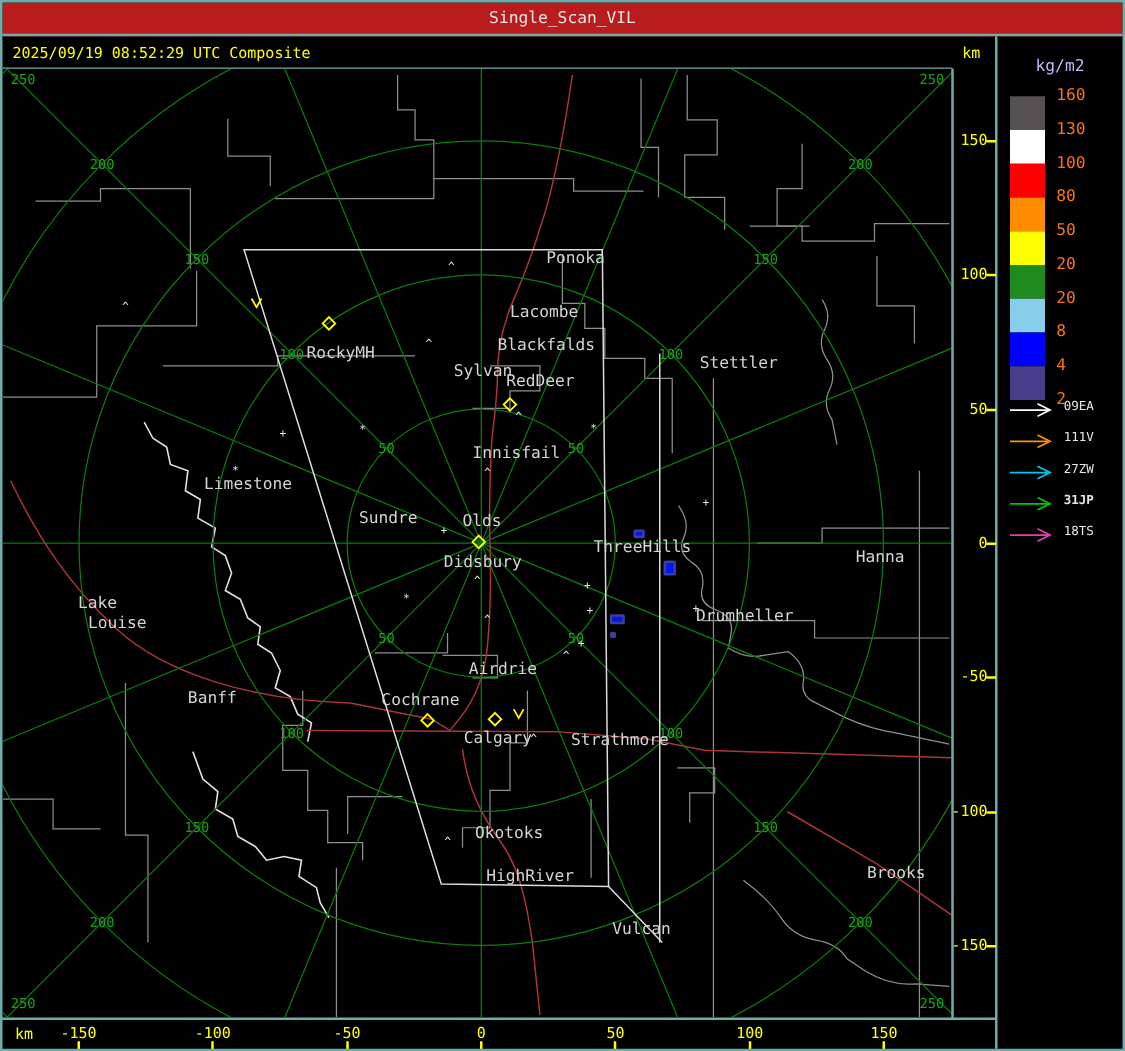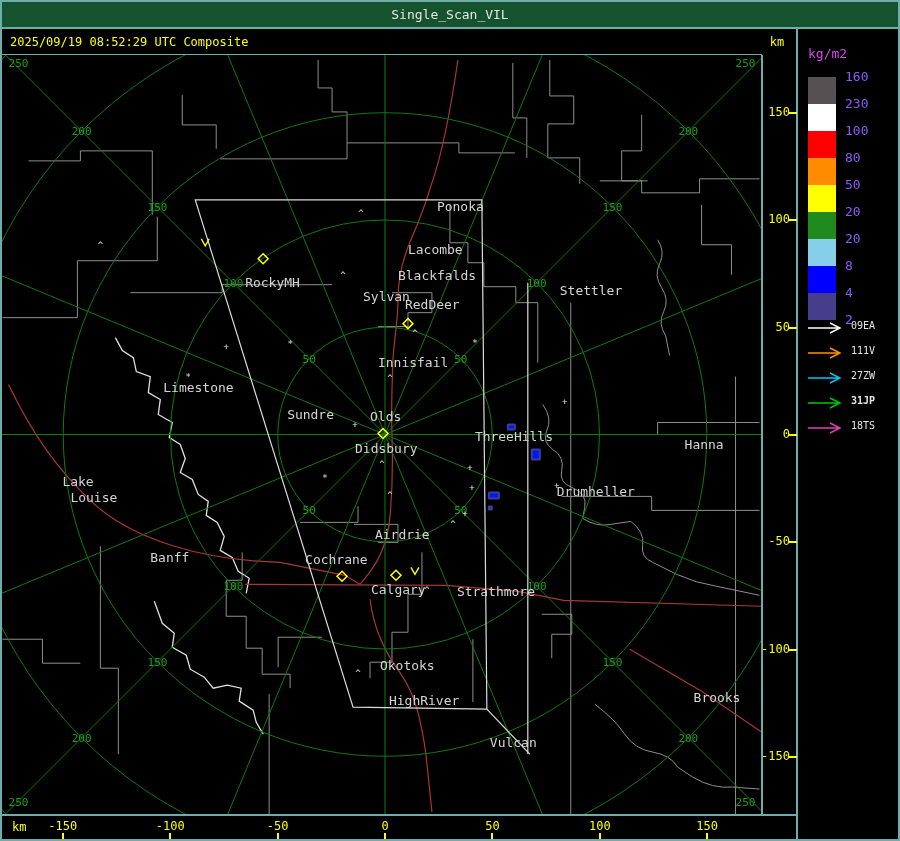--- a/index.html
+++ b/index.html
@@ -1,41 +1,41 @@
 <!DOCTYPE html>
 <html><head>
 <meta charset="utf-8">
 <style>
   html,body{margin:0;padding:0;background:#000;}
   body{width:900px;height:841px;position:relative;overflow:hidden;
        font-family:"DejaVu Sans Mono",monospace;}
   .frame{position:absolute;inset:0;border:2px solid #6fadad;pointer-events:none;z-index:50;}
   .titlebar{position:absolute;left:2px;top:2px;width:896px;height:25px;
             border-bottom:2px solid #6fadad;color:#e6e6e6;font-size:13px;
-            display:flex;align-items:center;justify-content:center;background:#14532d;z-index:10;}
+            display:flex;align-items:center;justify-content:center;background:#b91c1c;z-index:10;}
   .timestamp{position:absolute;left:10px;top:35px;color:#ffff00;font-size:12px;z-index:10;text-align:right;}
   .km-top{position:absolute;left:760px;top:35px;width:34px;text-align:center;
           color:#ffff00;font-size:12px;z-index:10;}
   .tealline{position:absolute;background:#6fadad;z-index:8;}
   #map-right-border{left:761px;top:55px;width:2px;height:760px;}
   #panel-divider{left:796px;top:29px;width:2px;height:810px;}
   #map-top-border{left:2px;top:54px;width:760px;height:1px;}
   #map-bottom-border{left:0px;top:814px;width:797px;height:2px;}
   #map-wrap{position:absolute;left:2px;top:55px;width:760px;height:759px;background:#000;overflow:hidden;}
   .raxis-label{position:absolute;width:30px;text-align:right;color:#ffff00;
                font-size:12px;z-index:9;}
   .raxis-tick{position:absolute;width:8px;height:2px;background:#ffff00;z-index:9;}
   .baxis-label{position:absolute;width:48px;text-align:center;color:#ffff00;
                font-size:12px;top:819px;z-index:9;}
   .baxis-tick{position:absolute;width:2px;height:7px;background:#ffff00;top:833px;z-index:9;}
   .km-bottom{position:absolute;left:12px;top:820px;color:#ffff00;font-size:12px;z-index:9;}
-  .legend-unit{position:absolute;left:808px;top:46px;width:80px;
-               color:#d946ef;font-size:13px;}
+  .legend-unit{position:absolute;left:808px;top:46px;width:80px;text-align:center;
+               color:#c4b5fd;font-size:13px;}
   .legend-box{position:absolute;left:808px;width:28px;}
-  .legend-tick{position:absolute;left:845px;width:40px;color:#8b5cf6;font-size:13px;}
+  .legend-tick{position:absolute;left:845px;width:40px;color:#f97316;font-size:13px;}
   .radar-row-label{position:absolute;left:851px;width:44px;color:#e6e6e6;font-size:10px;}
   .radar-arrow{position:absolute;left:806px;}
   svg text{font-family:"DejaVu Sans Mono",monospace;}
 </style>
 </head>
 <body>
 
 <div class="frame"></div>
 
 <div class="titlebar">
@@ -239,21 +239,21 @@
     <div class="legend-box" style="top: 77px; height: 27px; background: rgb(86, 80, 82);"></div>
     <div class="legend-box" style="top: 104px; height: 27px; background: rgb(255, 255, 255);"></div>
     <div class="legend-box" style="top: 131px; height: 27px; background: rgb(255, 0, 0);"></div>
     <div class="legend-box" style="top: 158px; height: 27px; background: rgb(255, 140, 0);"></div>
     <div class="legend-box" style="top: 185px; height: 27px; background: rgb(255, 255, 0);"></div>
     <div class="legend-box" style="top: 212px; height: 27px; background: rgb(31, 139, 31);"></div>
     <div class="legend-box" style="top: 239px; height: 27px; background: rgb(135, 206, 235);"></div>
     <div class="legend-box" style="top: 266px; height: 27px; background: rgb(0, 0, 255);"></div>
     <div class="legend-box" style="top: 293px; height: 27px; background: rgb(70, 61, 139);"></div>
     <div class="legend-tick" style="top: 69px;">160</div>
-    <div class="legend-tick" style="top: 96px;">230</div>
+    <div class="legend-tick" style="top: 96px;">130</div>
     <div class="legend-tick" style="top: 123px;">100</div>
     <div class="legend-tick" style="top: 150px;">80</div>
     <div class="legend-tick" style="top: 177px;">50</div>
     <div class="legend-tick" style="top: 204px;">20</div>
     <div class="legend-tick" style="top: 231px;">20</div>
     <div class="legend-tick" style="top: 258px;">8</div>
     <div class="legend-tick" style="top: 285px;">4</div>
     <div class="legend-tick" style="top: 312px;">2</div>
   </div>
 <div id="radar-list">

